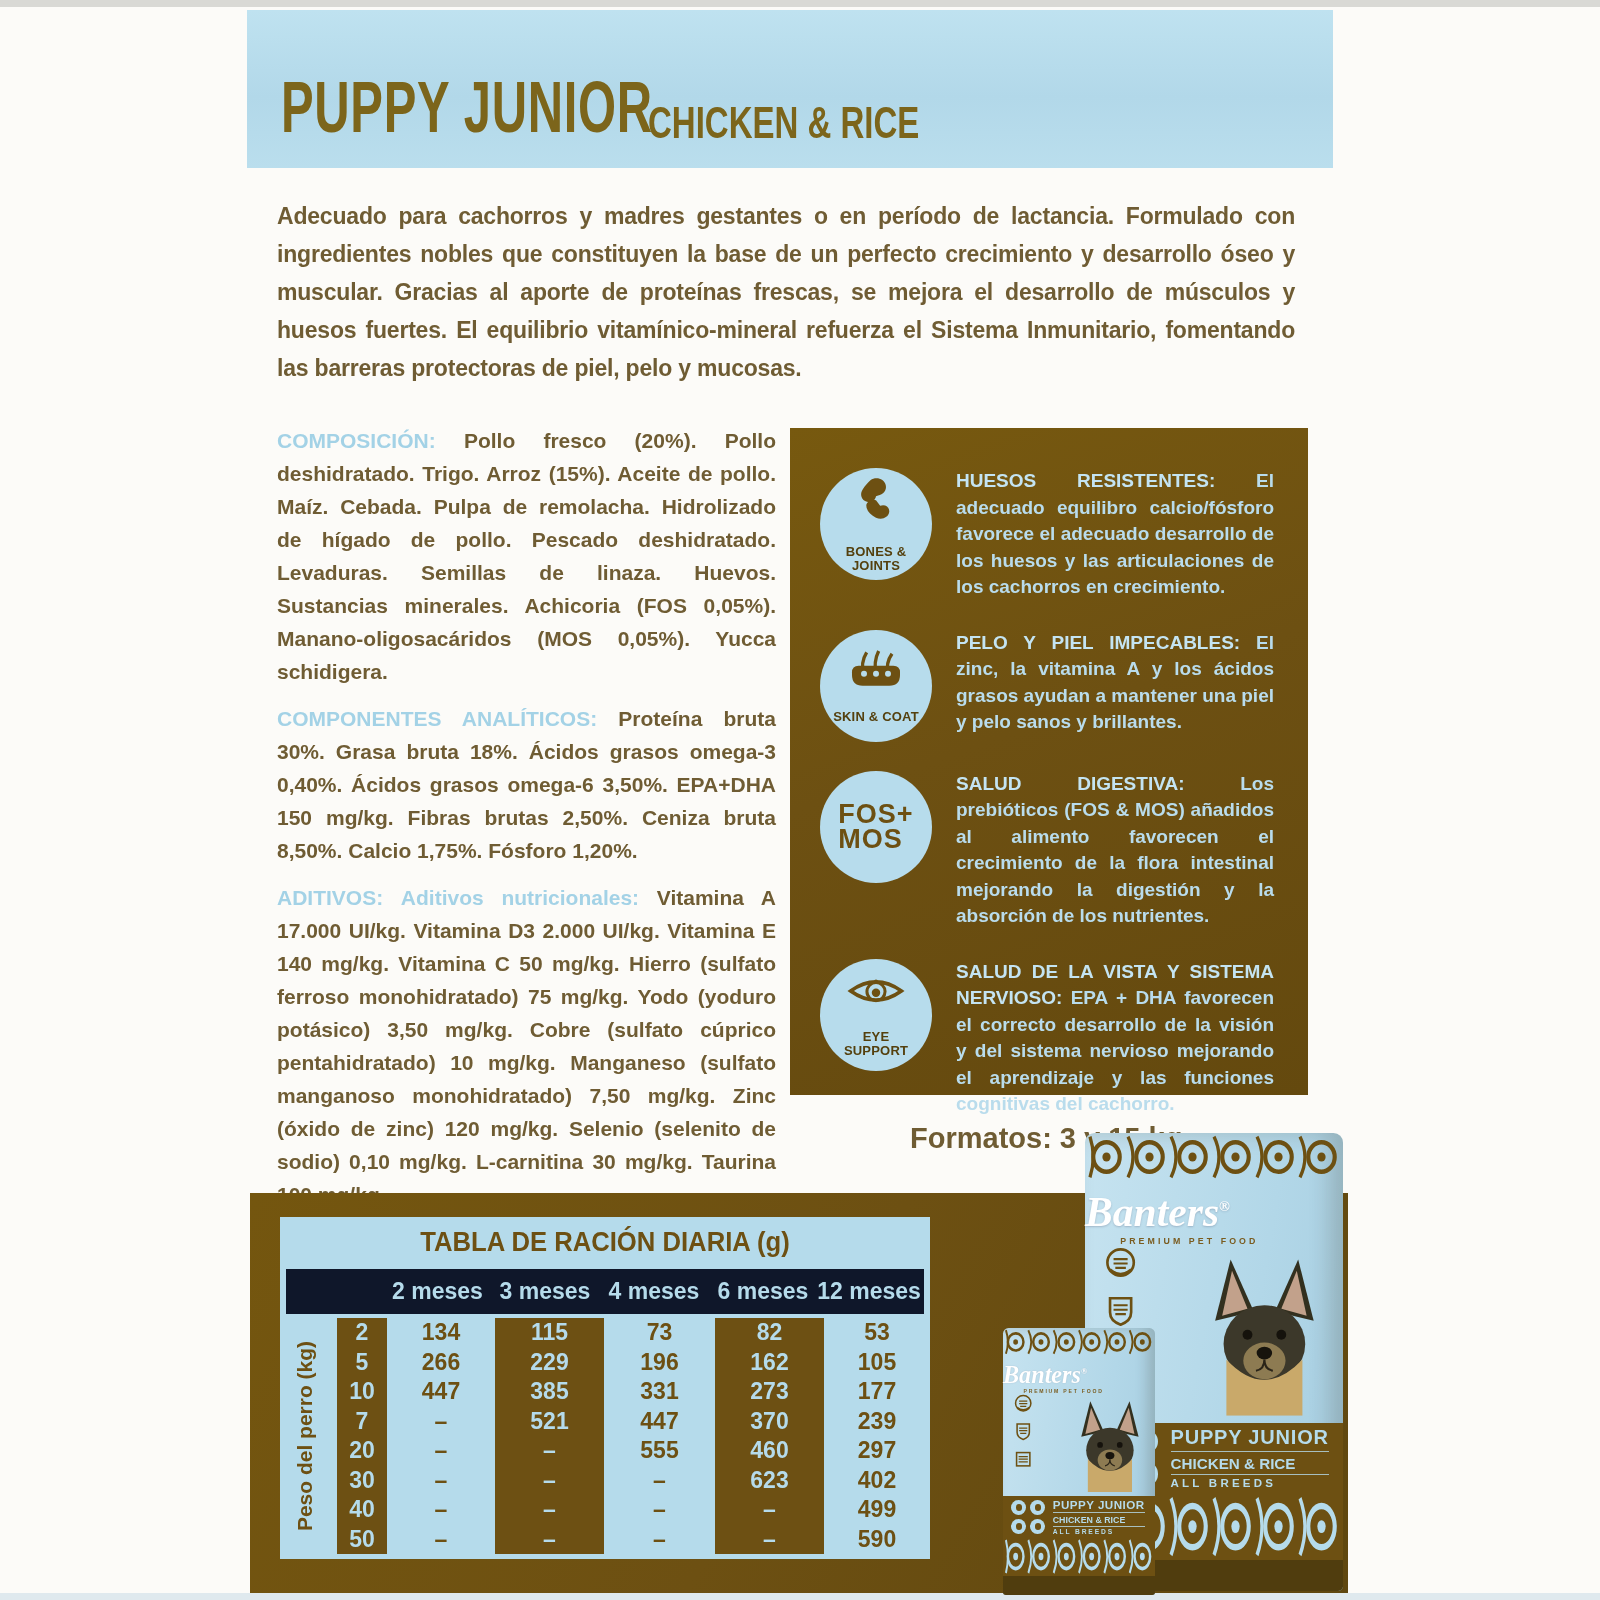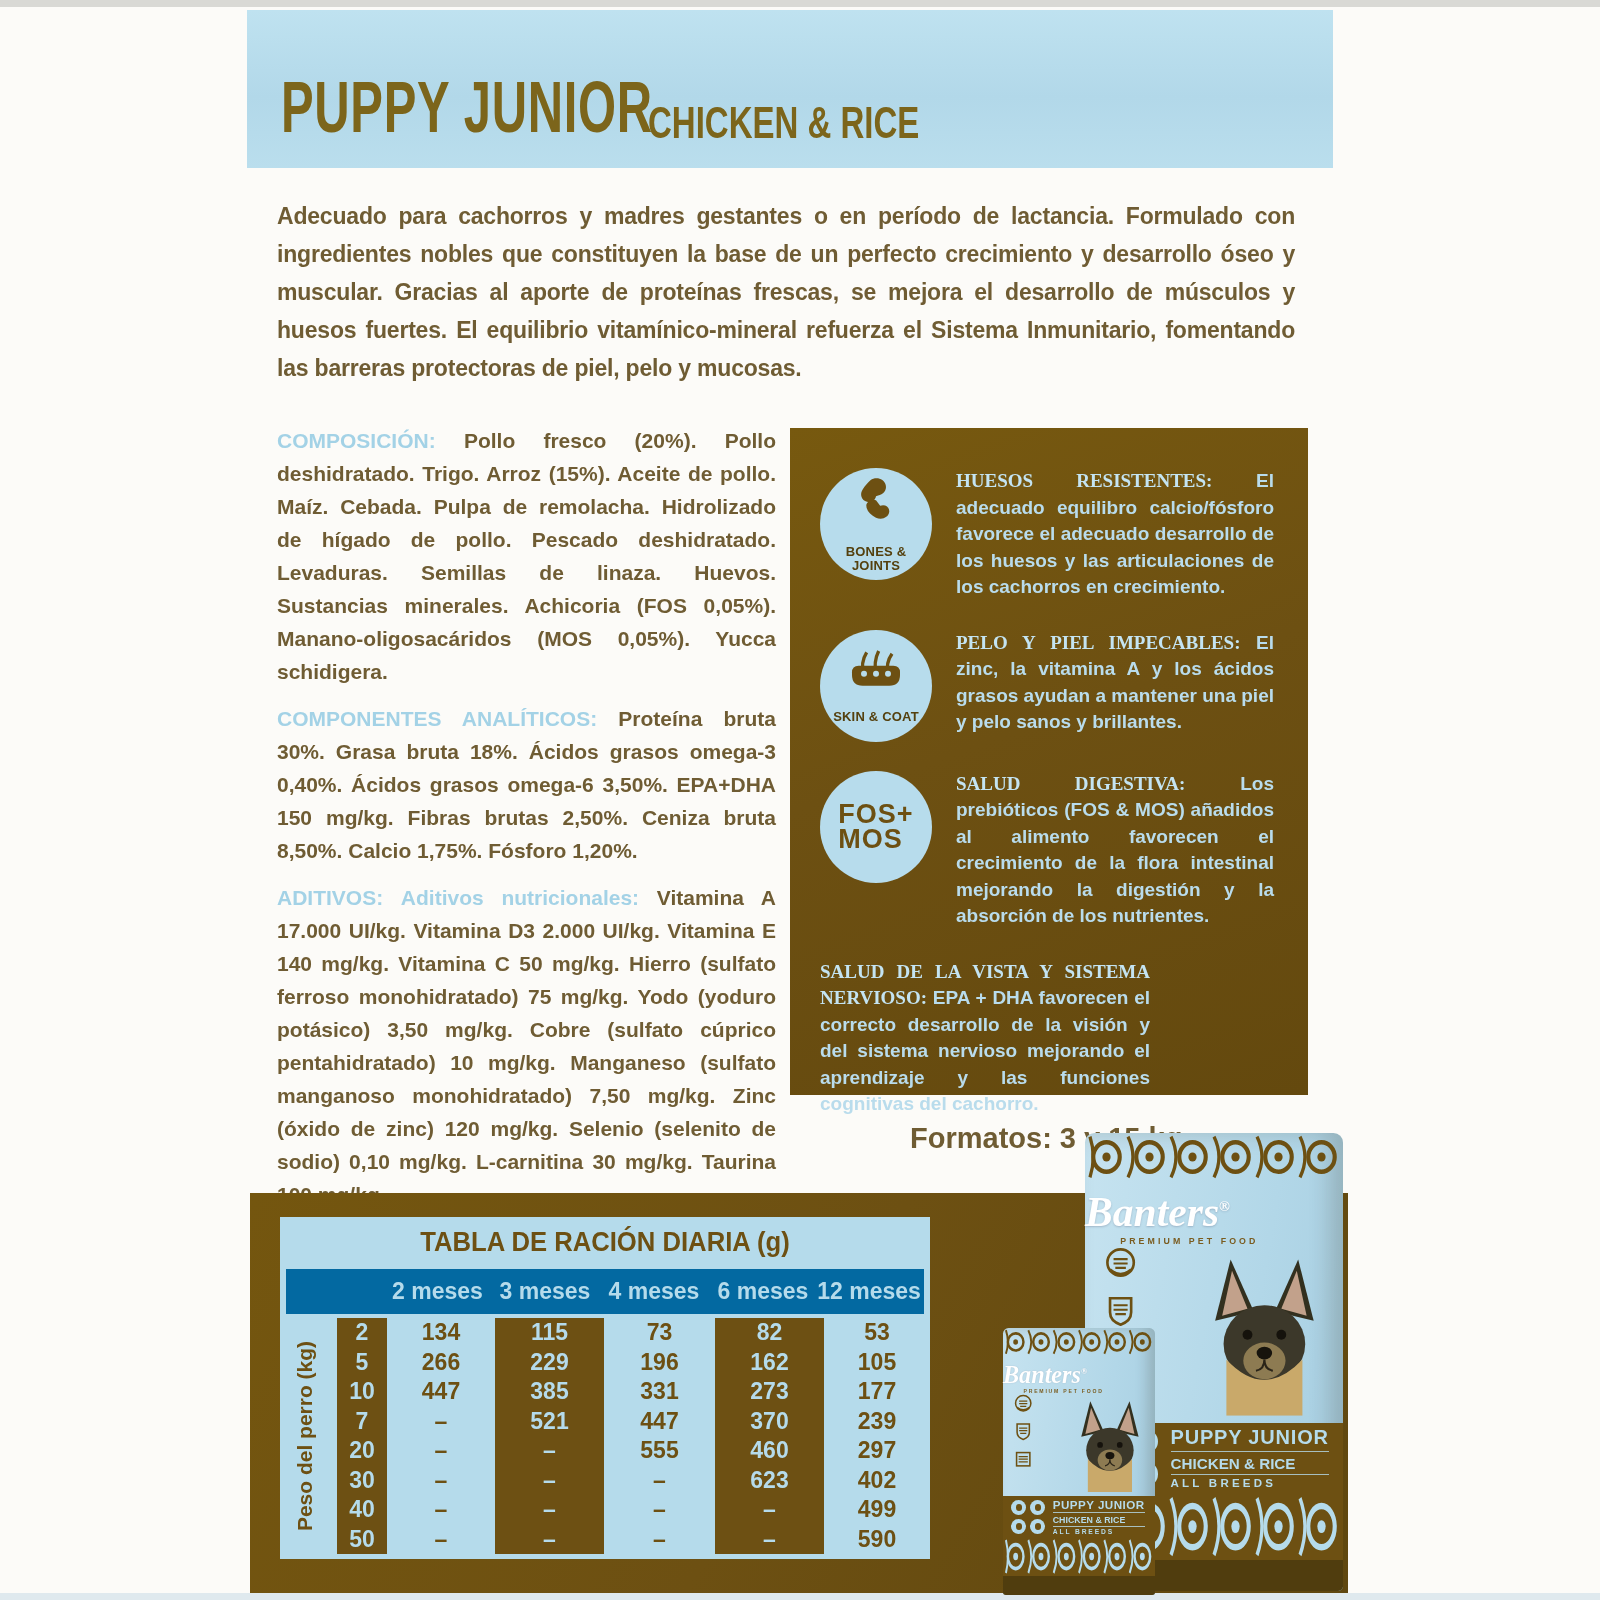--- a/index.html
+++ b/index.html
@@ -35,34 +35,34 @@
     box-sizing:border-box;padding:40px 34px 0 30px;display:flex;flex-direction:column;gap:29px;}
   .benefit{display:flex;gap:24px;align-items:flex-start;}
   .b-circle{width:112px;height:112px;border-radius:50%;background:#b7dcec;flex:0 0 auto;
     display:flex;flex-direction:column;align-items:center;justify-content:center;gap:19px;}
   .b-circle-label{font-size:13px;font-weight:700;color:#54400e;line-height:14px;text-align:center;
     letter-spacing:0.2px;}
   .b-circle-big{font-size:27px;font-weight:700;color:#6d5012;line-height:25px;text-align:left;
     letter-spacing:1px;}
   .b-text{color:#b9dcec;font-size:19px;line-height:26.5px;font-weight:600;text-align:justify;
     width:330px;}
-  .b-title{font-weight:700;color:#c4e4f2;font-family:Liberation Serif, serif;}
+  .b-title{font-weight:700;color:#c4e4f2;}
 
   
   .formats{left:910px;top:1122px;font-size:29px;font-weight:700;color:#6f5c33;}
 
   
   .panel{left:250px;top:1193px;width:1098px;height:402px;
     background:linear-gradient(120deg,#74560f 0%,#6d5012 50%,#5f470f 100%);}
 
   
   .tbl{left:280px;top:1217px;width:650px;height:342px;background:#b5dbeb;}
   .t-title{position:absolute;left:0;top:10px;width:100%;text-align:center;font-size:27px;
     font-weight:700;color:#6d5013;transform:scaleX(0.95);}
-  .t-head{position:absolute;left:6px;top:52px;width:638px;height:45px;background:#0369a1;
+  .t-head{position:absolute;left:6px;top:52px;width:638px;height:45px;background:#0f172a;
     display:grid;grid-template-columns:98px 107px 108px 110px 108px 104px;align-items:center;}
   .t-head div{color:#b5dbeb;font-weight:700;font-size:23px;text-align:center;}
   .t-body{position:absolute;left:57px;top:101px;width:593px;
     display:grid;grid-template-columns:50px 108px 109px 111px 109px 106px;grid-auto-rows:29.5px;}
   .cell{font-weight:700;font-size:23px;text-align:center;line-height:29.5px;}
   .cell.w,.cell.d1,.cell.d3{background:#6d5013;color:#b5dbeb;}
   .cell.d0,.cell.d2,.cell.d4{color:#6d5013;}
   .peso{position:absolute;left:-4px;top:101px;width:58px;height:236px;display:flex;
     align-items:center;justify-content:center;}
   .peso span{transform:rotate(-90deg);white-space:nowrap;font-weight:700;font-size:21px;
@@ -237,20 +237,34 @@
             <div>MOS</div>
         </div>
       </div>
       <div class="b-text">
         <span class="b-title">SALUD DIGESTIVA:</span>
         <span>Los prebióticos (FOS &amp; MOS) añadidos al alimento favorecen el crecimiento de la flora intestinal mejorando la digestión y la absorción de los nutrientes.</span>
       </div>
     </div>
 
     <div class="benefit">
+      <div class="b-circle">
+        <svg width="58" height="40" viewBox="0 0 96 64">
+          <path d="M6 32 Q48 2 90 32 Q48 62 6 32 Z" fill="none" stroke="#6d5012" stroke-width="6"></path>
+          <circle cx="48" cy="33" r="15" fill="none" stroke="#6d5012" stroke-width="5"></circle>
+          <circle cx="48" cy="35" r="7" fill="#6d5012"></circle>
+          <circle cx="37" cy="20" r="3" fill="#6d5012"></circle>
+            <circle cx="48" cy="16" r="3" fill="#6d5012"></circle>
+            <circle cx="59" cy="20" r="3" fill="#6d5012"></circle>
+        </svg>
+        <div class="b-circle-label">
+          <div>EYE</div>
+            <div>SUPPORT</div>
+        </div>
+      </div>
       <div class="b-text">
         <span class="b-title">SALUD DE LA VISTA Y SISTEMA NERVIOSO:</span>
         <span>EPA + DHA favorecen el correcto desarrollo de la visión y del sistema nervioso mejorando el aprendizaje y las funciones cognitivas del cachorro.</span>
       </div>
     </div>
   </div>
 
   <div class="abs formats">Formatos: 3 y 15 kg</div>
 
   <div class="abs panel"></div>

